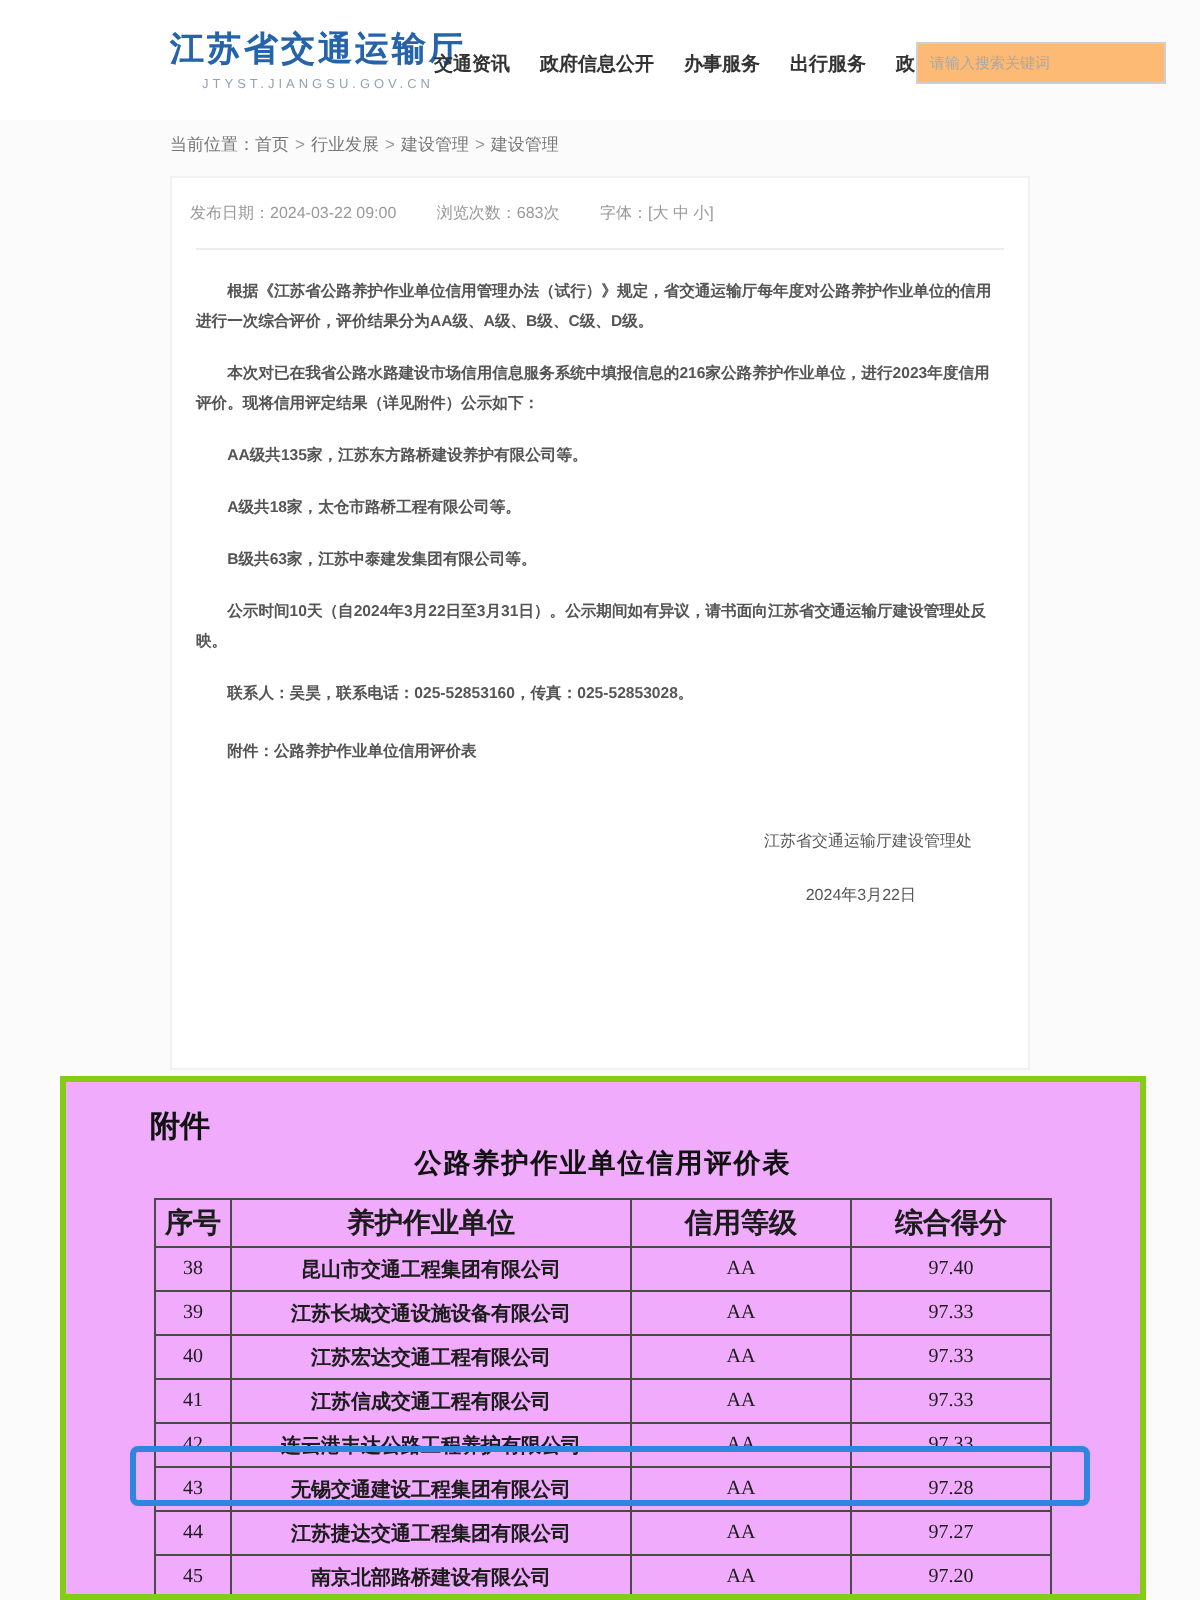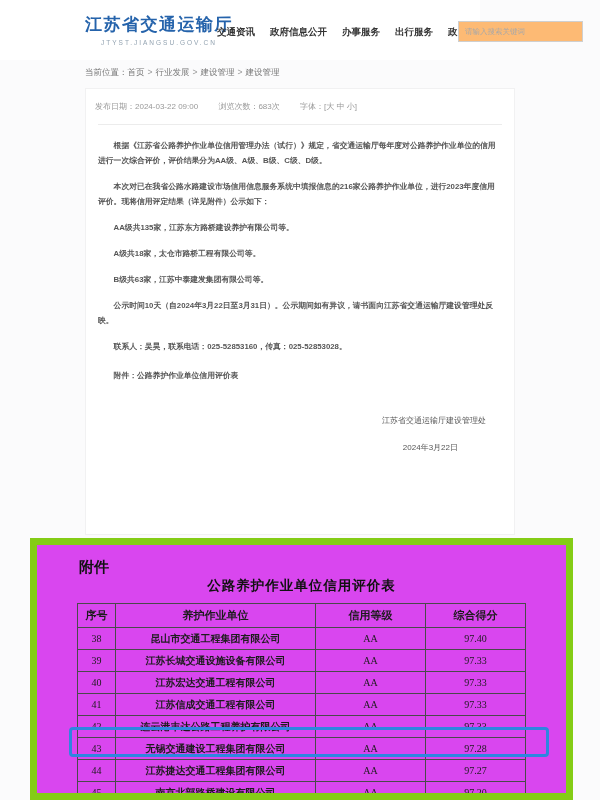--- a/index.html
+++ b/index.html
@@ -34,27 +34,27 @@
   .meta .font-ctl { cursor:pointer; }
   .divider { margin:12px 12px 0 12px; border:none; border-top:1px solid #ececec; }
   .paras { padding:13px 12px 0 12px; font-size:7.8px; color:#555;font-weight:bold; }
   .paras p { text-indent:2em; line-height:15px; margin-bottom:11px; }
   .paras p.attach-line { margin-top:14px; }
   .sig { margin-top:32px; text-align:right; padding-right:28px; font-size:8px; color:#555; }
   .sigdate { margin-top:16px; text-align:right; padding-right:56px; font-size:8px; color:#555; }
 
   
   .attachment { position:absolute; left:30px; top:538px; width:543px; height:262px;
-    background:#d946ef; border:7px solid #84cc16; overflow:hidden;
+    background:#f0abfc; border:3px solid #84cc16; overflow:hidden;
     font-family:"Liberation Serif","DejaVu Serif",serif; }
   .att-head { margin:13px 0 0 42px; font-size:15px; font-weight:bold; color:#111; }
   .att-title { text-align:center; font-size:13.5px; font-weight:bold; color:#111; letter-spacing:1px; }
   table.credit { margin:8px auto 0 auto; width:448px; border-collapse:collapse; table-layout:fixed; }
   table.credit th, table.credit td { border:1px solid #4a4a4a; text-align:center; color:#1c1c1c; }
-  table.credit th { height:24px; font-size:11px; font-weight:bold; }
+  table.credit th { height:24px; font-size:14px; font-weight:bold; }
   table.credit td { height:22px; font-size:10px; }
   table.credit td.company { font-weight:600; }
   col.c-no { width:38px; } col.c-company { width:200px; } col.c-rating { width:110px; } col.c-score { width:100px; }
   #highlight-box { position:absolute; border:3px solid #2e86e0; border-radius:4px; pointer-events:none; display:none; }
 </style>
 </head>
 <body>
 
 <div class="page">
 

